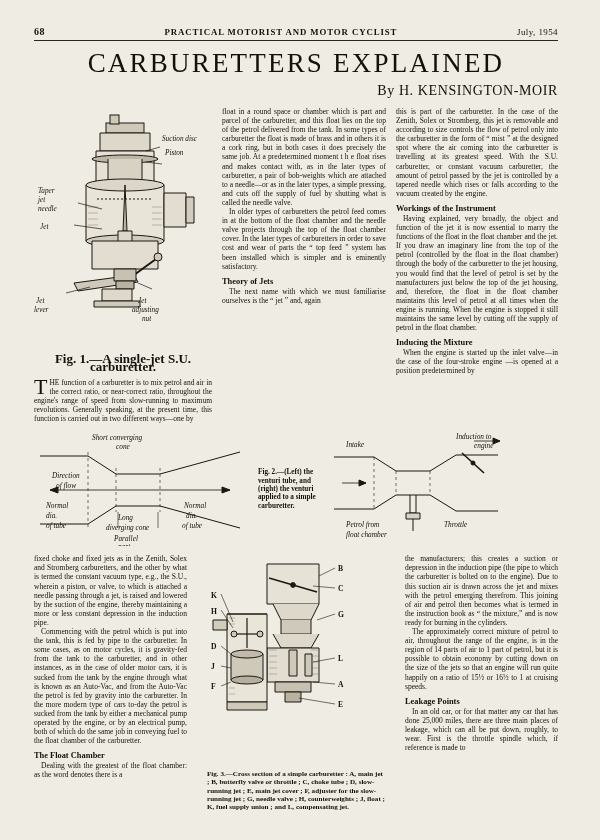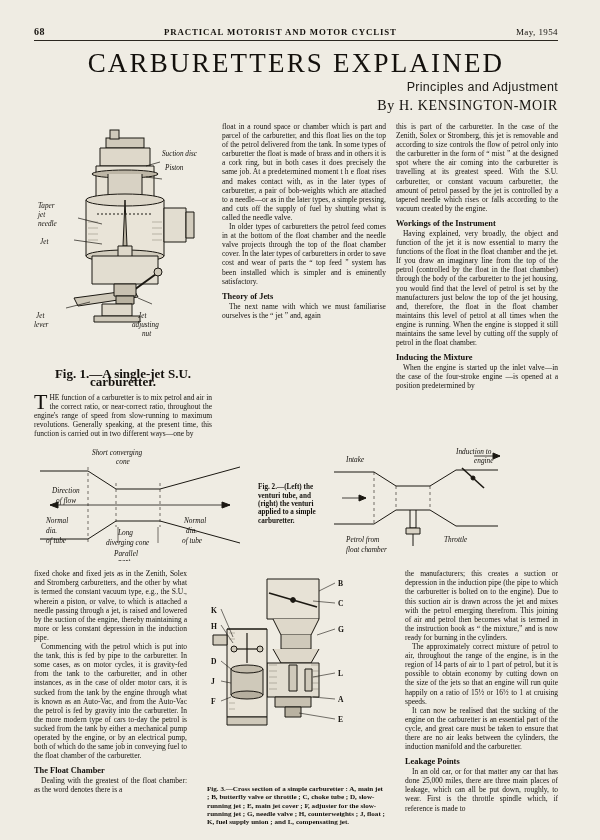--- a/index.html
+++ b/index.html
@@ -115,25 +115,24 @@
 </style>
 </head>
 <body>
 
 <div class="page">
  <div class="inner">
 
   <div class="runhead">
     <div class="folio">68</div>
     <div class="center">PRACTICAL MOTORIST AND MOTOR CYCLIST</div>
-    <div class="date">May, 1954</div>
+    <div class="date">July, 1954</div>
   </div>
 
   <div class="title">CARBURETTERS EXPLAINED</div>
-  <div class="subtitle">Principles and Adjustment</div>
   <div class="byline">By H. KENSINGTON-MOIR</div>
 
   <div class="cols">
 
     <div class="col">
       <div class="fig1-wrap">
         <svg class="fig1-svg" width="178" height="232" viewBox="0 0 178 232">
           <g fill="none" stroke="#1b1812" stroke-width="1">
 
             <rect x="72" y="16" width="38" height="10" fill="#cfc9ba"></rect>
@@ -382,21 +381,20 @@
           <text x="4" y="135">F</text>
         </g>
       </svg>
       <div class="fig3cap">Fig. 3.—Cross section of a simple carburetter : A, main jet ; B, butterfly valve or throttle ; C, choke tube ; D, slow-running jet ; E, main jet cover ; F, adjuster for the slow-running jet ; G, needle valve ; H, counterweights ; J, float ; K, fuel supply union ; and L, compensating jet.</div>
     </div>
 
     <div class="lowcol">
       <div class="body-text">
         <p class="noind">the manufacturers; this creates a suction or depression in the induction pipe (the pipe to which the carburetter is bolted on to the engine). Due to this suction air is drawn across the jet and mixes with the petrol emerging therefrom. This joining of air and petrol then becomes what is termed in the instruction book as “ the mixture,” and is now ready for burning in the cylinders.</p>
         <p>The approximately correct mixture of petrol to air, throughout the range of the engine, is in the region of 14 parts of air to 1 part of petrol, but it is possible to obtain economy by cutting down on the size of the jets so that an engine will run quite happily on a ratio of 15½ or 16½ to 1 at cruising speeds.</p>
-        <p>It can now be realised that the sucking of the engine on the carburetter is an essential part of the cycle, and great care must be taken to ensure that there are no air leaks between the cylinders, the induction manifold and the carburetter.</p>
       </div>
       <h3 class="sec">Leakage Points</h3>
       <div class="body-text">
         <p>In an old car, or for that matter any car that has done 25,000 miles, there are three main places of leakage, which can all be put down, roughly, to wear. First is the throttle spindle which, if reference is made to</p>
       </div>
     </div>
   </div>
 
  </div>
 </div>

